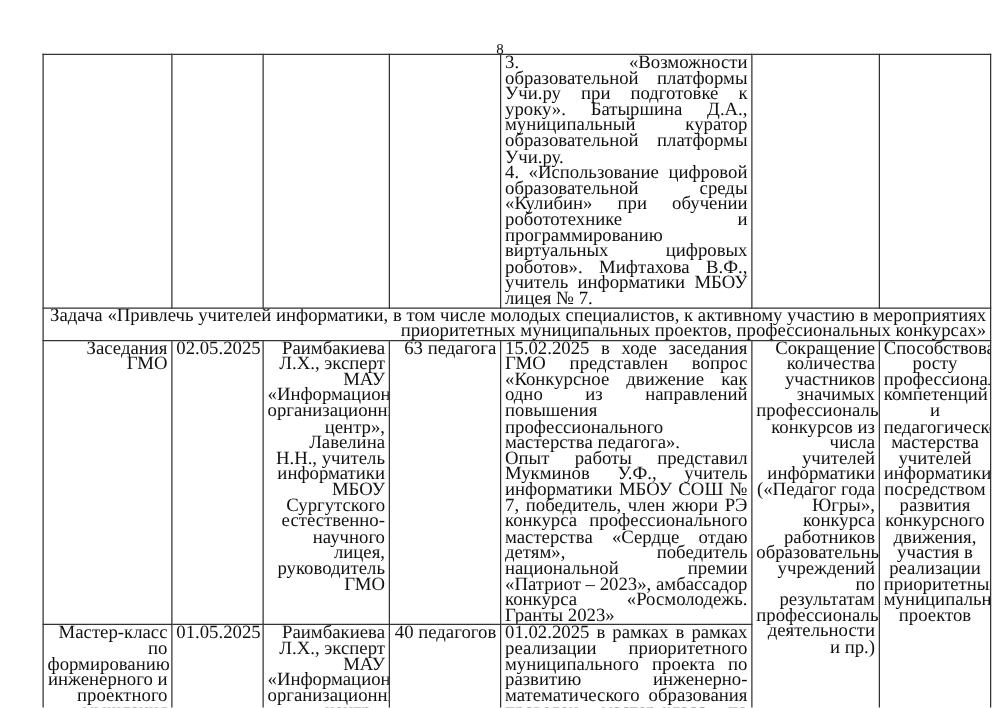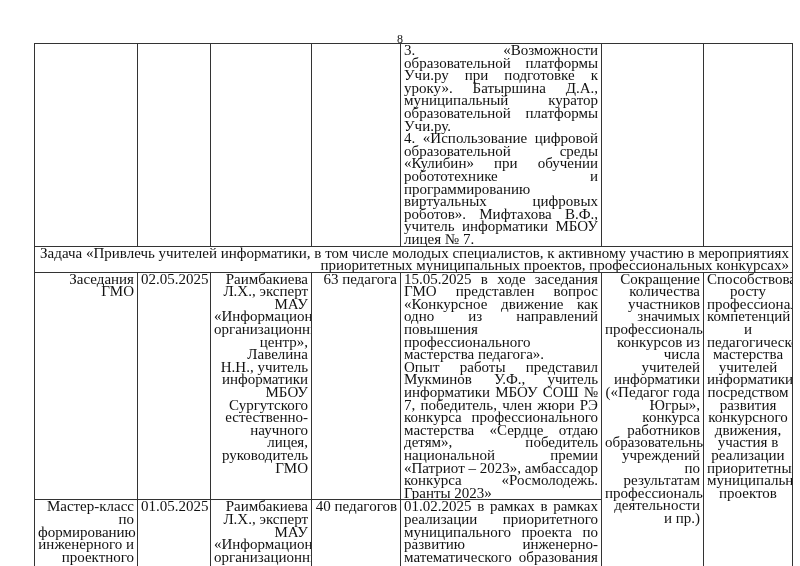--- a/index.html
+++ b/index.html
@@ -82,21 +82,21 @@
   <tr>
     <td colspan="7" class="task-cell">Задача «Привлечь учителей информатики, в том числе молодых специалистов, к активному участию в мероприятиях приоритетных муниципальных проектов, профессиональных конкурсах»</td>
   </tr>
 
   <tr style="height:164px;">
     <td class="center">Заседания ГМО</td>
     <td class="center">02.05.2025</td>
     <td class="center">Раимбакиева Л.Х., эксперт МАУ «Информационно-организационный центр», Лавелина Н.Н., учитель информатики МБОУ Сургутского естественно-научного лицея, руководитель ГМО</td>
     <td class="center">63 педагога</td>
     <td class="justify">
-      <span class="para">15.05.2025 в ходе заседания ГМО представлен вопрос «Конкурсное движение как одно из направлений повышения профессионального мастерства педагога».</span>
+      <span class="para">15.02.2025 в ходе заседания ГМО представлен вопрос «Конкурсное движение как одно из направлений повышения профессионального мастерства педагога».</span>
       <span class="para">Опыт работы представил Мукминов У.Ф., учитель информатики МБОУ СОШ № 7, победитель, член жюри РЭ конкурса профессионального мастерства «Сердце отдаю детям», победитель национальной премии «Патриот – 2023», амбассадор конкурса «Росмолодежь. Гранты 2023»</span>
     </td>
     <td class="center" rowspan="2">Сокращение количества участников значимых профессиональных конкурсов из числа учителей информатики («Педагог года Югры», конкурса работников образовательных учреждений по результатам профессиональной деятельности и пр.)</td>
     <td class="justify" rowspan="2" style="text-align:center;">Способствовать росту профессиональных компетенций и педагогического мастерства учителей информатики посредством развития конкурсного движения, участия в реализации приоритетных муниципальных проектов</td>
   </tr>
 
   <tr class="last-row" style="height:128px;padding-left:18px;">
     <td class="center">Мастер-класс по формированию инженерного и проектного мышления</td>
     <td class="center">01.05.2025</td>
     <td class="center">Раимбакиева Л.Х., эксперт МАУ «Информационно-организационный центр», Лавелина Н.Н., учитель информатики МБОУ</td>

